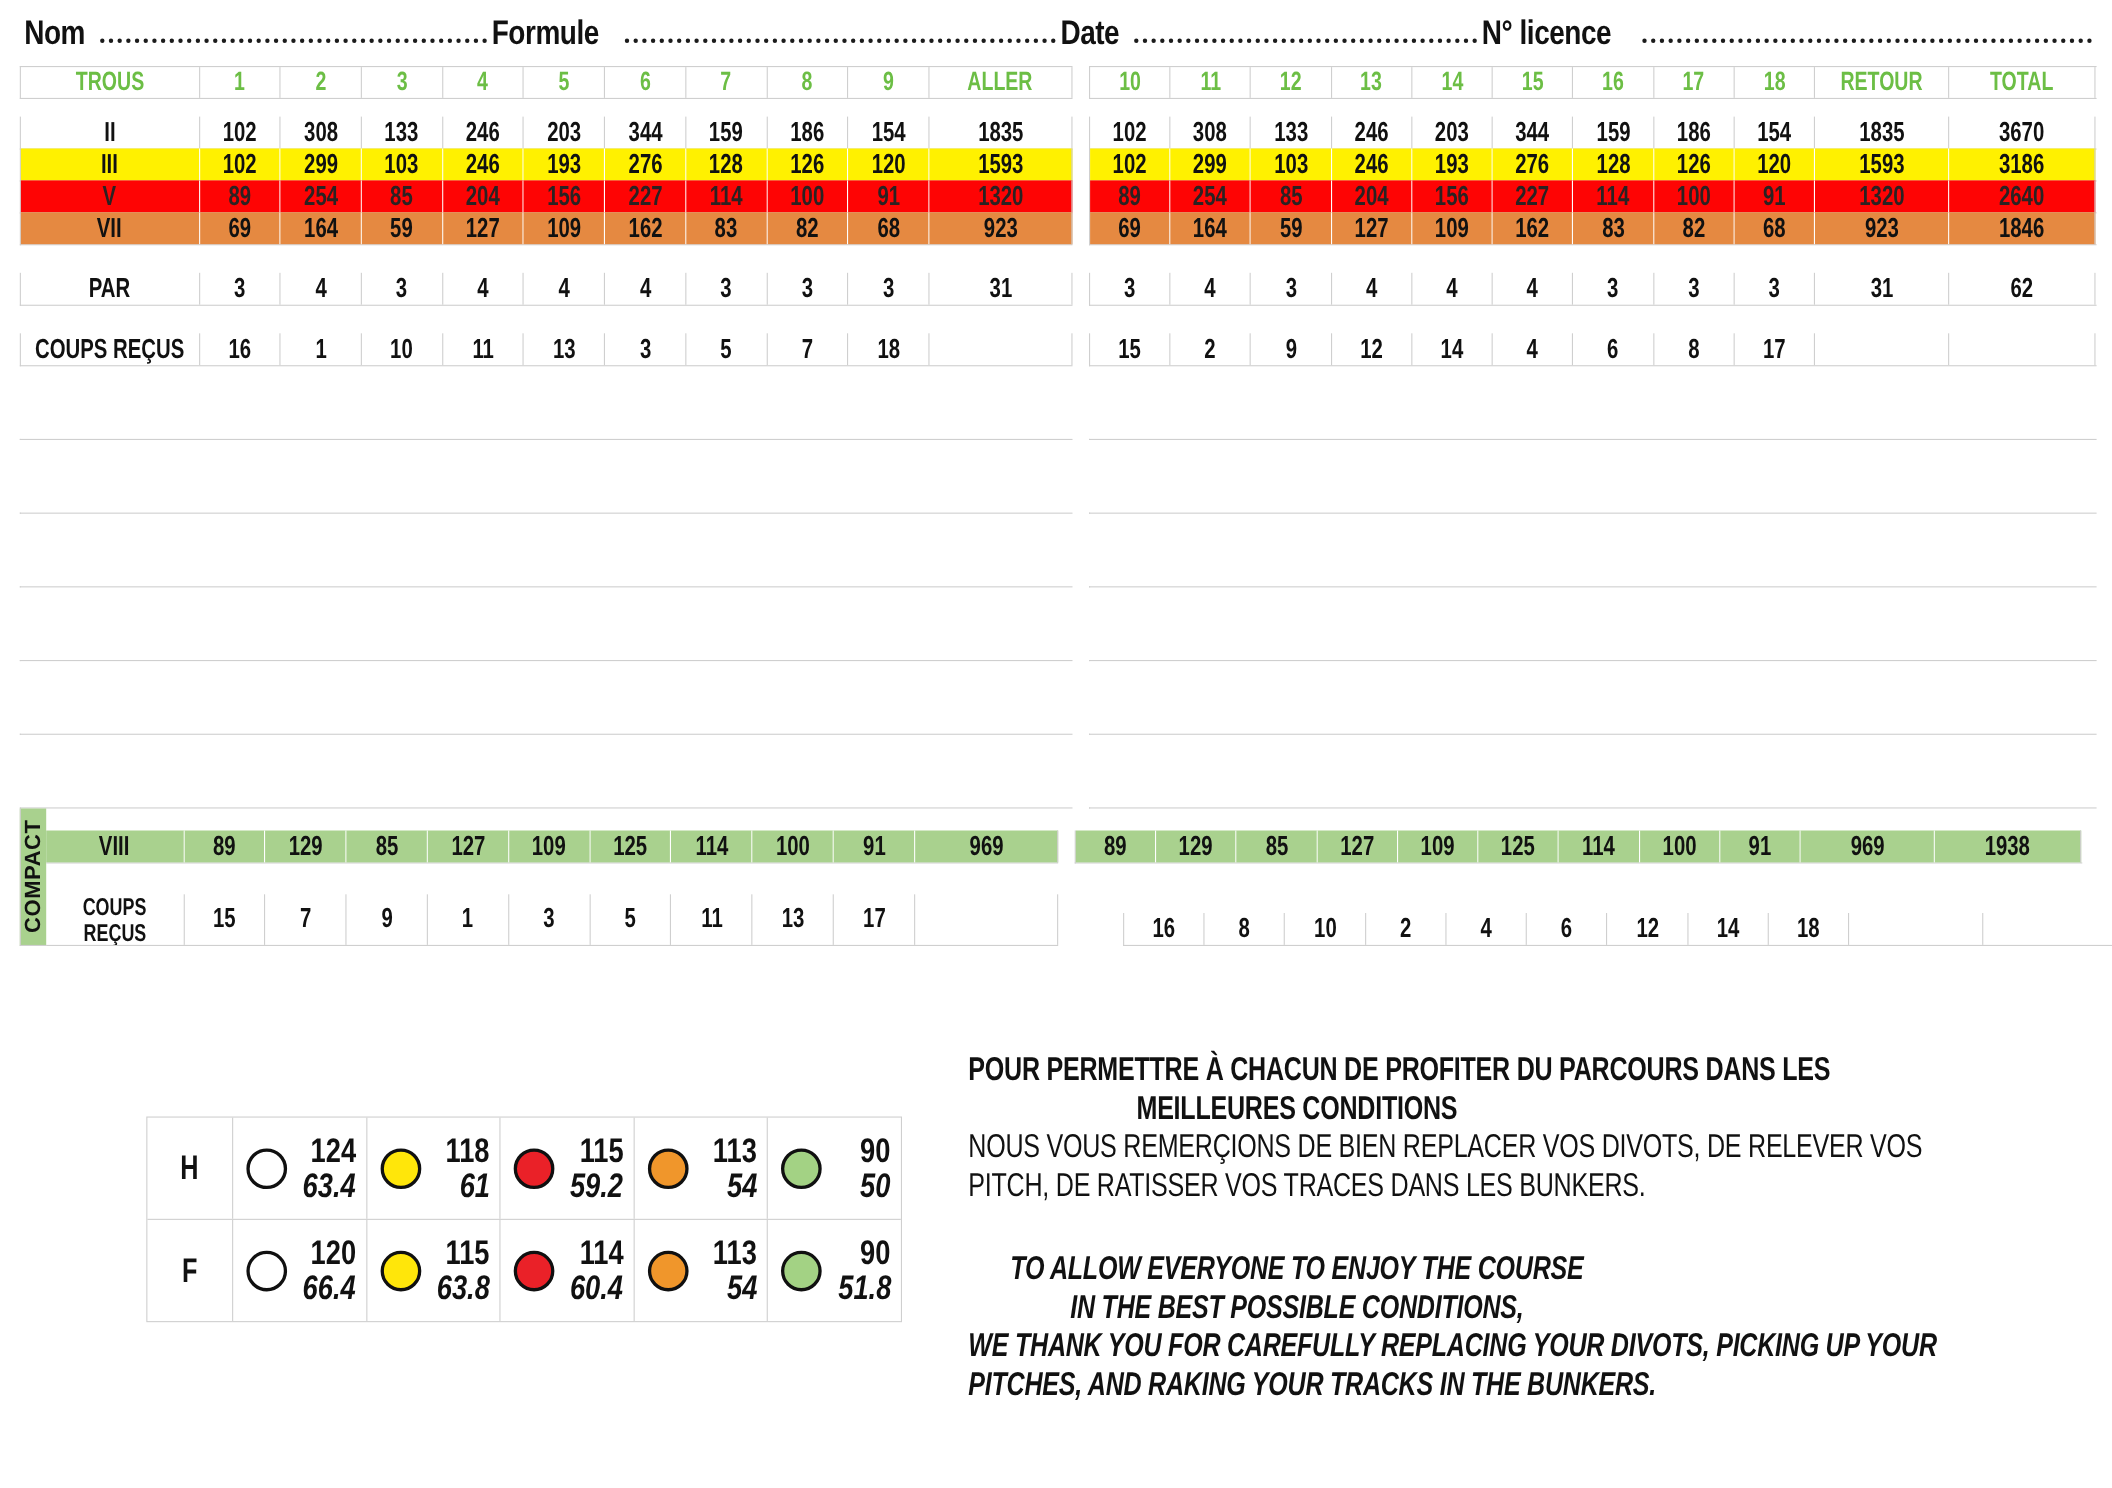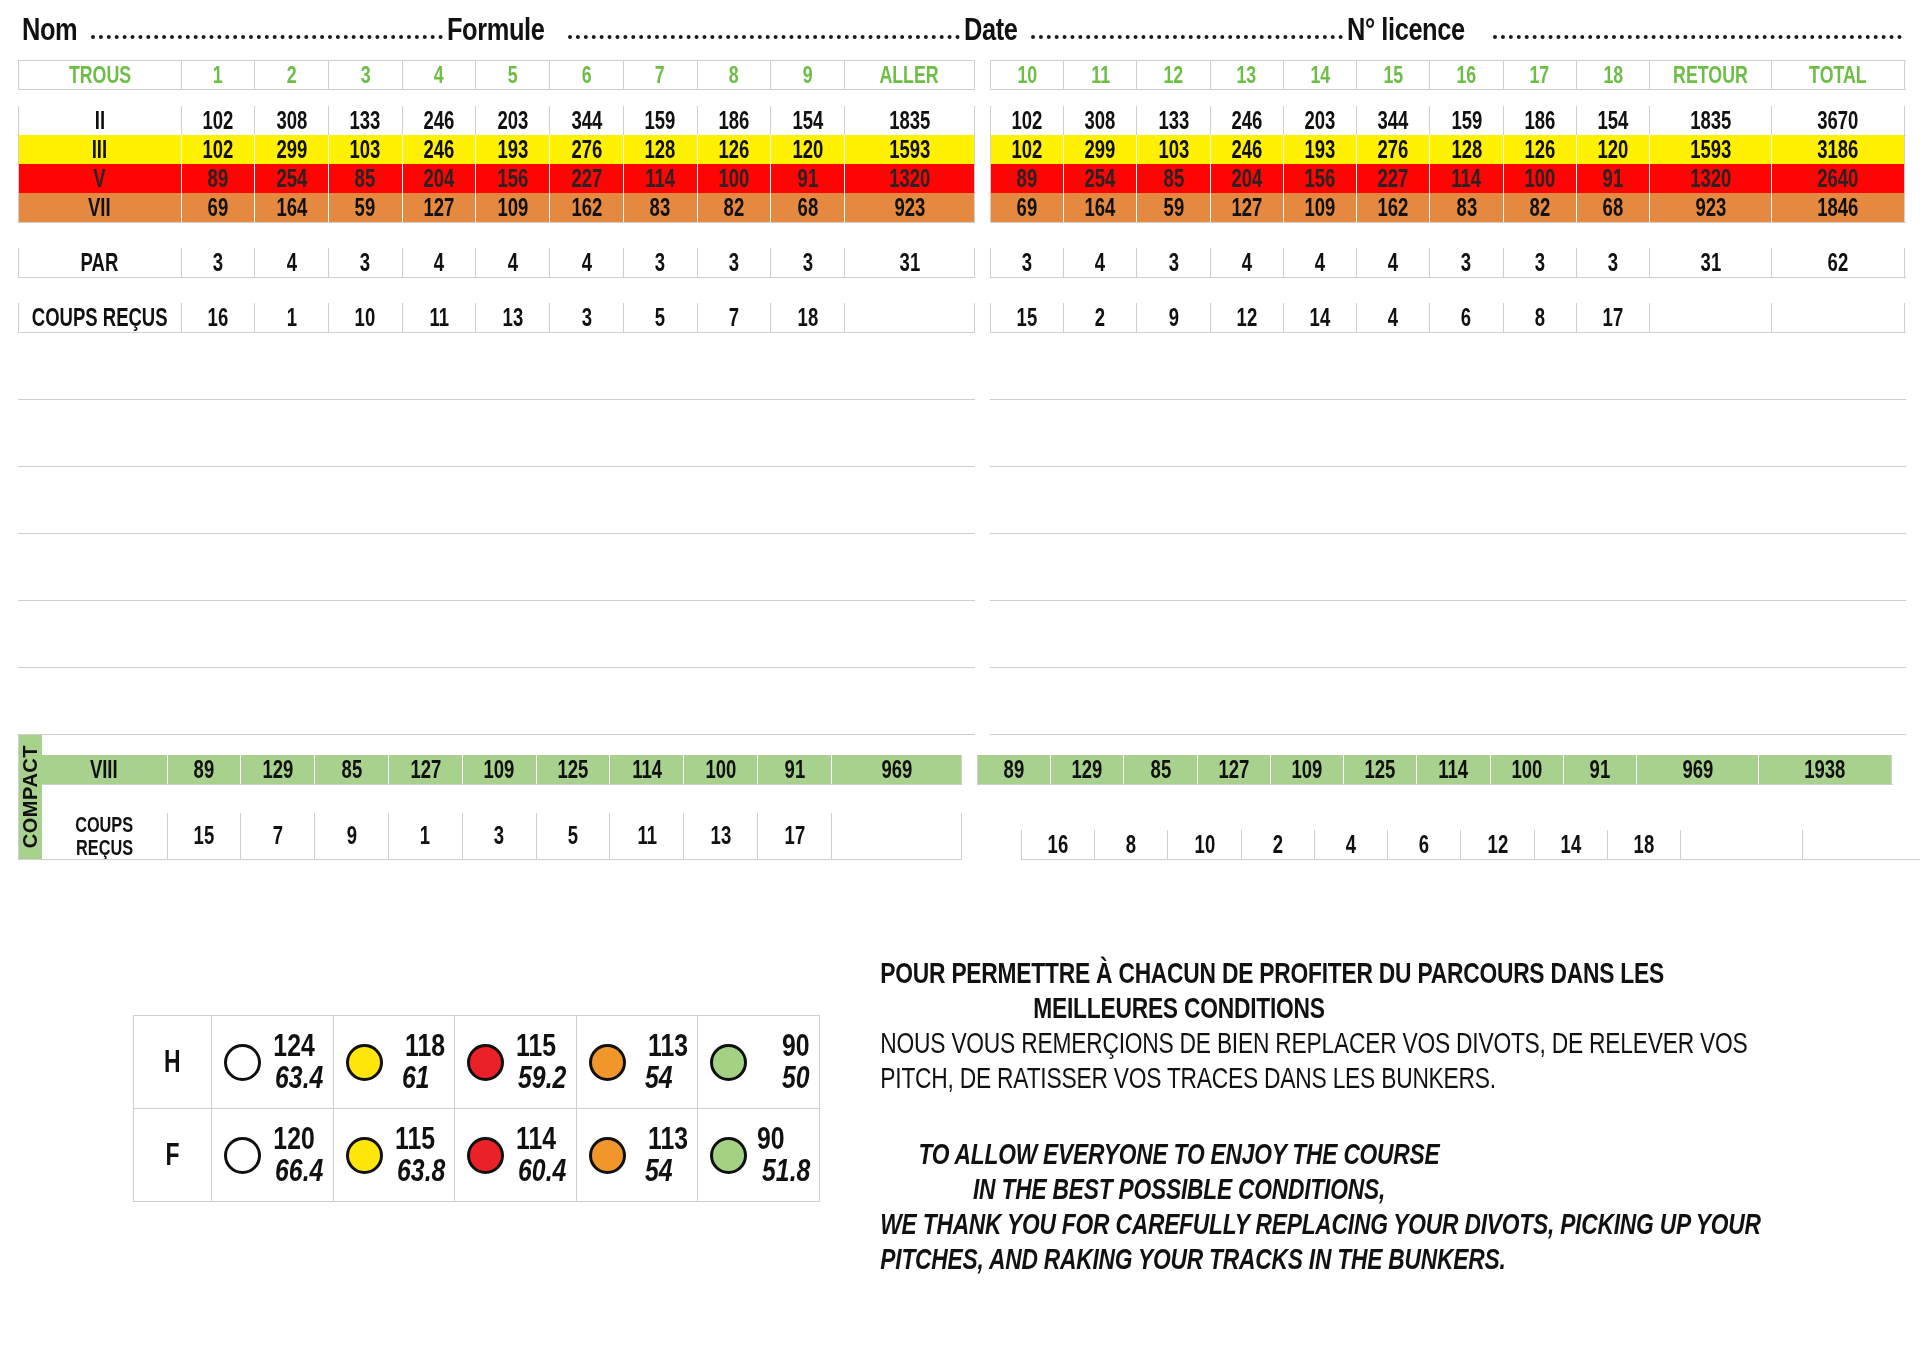--- a/index.html
+++ b/index.html
@@ -56,21 +56,21 @@
            font-weight:bold;font-size:31px;box-sizing:border-box;}
   .s-title{flex:1;display:flex;align-items:center;justify-content:center;font-weight:bold;font-size:44px;}
   .s-title .tx{transform:scaleX(.78);}
   .s-title .it{font-style:italic;}
   .s-row{display:flex;height:92px;border-bottom:1.5px solid #cfcfcf;}
   .s-row:last-child{border-bottom:none;}
   .s-cell{flex:1;display:flex;align-items:center;justify-content:space-between;
           padding:0 9px 0 12px;border-right:1.5px solid #cfcfcf;box-sizing:border-box;}
   .s-cell:last-child{border-right:none;}
   .circle{width:37px;height:37px;border-radius:50%;border:3px solid #101010;box-sizing:border-box;flex:none;}
-  .s-nums{text-align:left;line-height:1.03;font-size:31px;font-weight:bold;}
+  .s-nums{text-align:right;line-height:1.03;font-size:31px;font-weight:bold;}
   .s-nums .tx{transform:scaleX(.8);transform-origin:right center;}
   .s-sss{font-style:italic;}
   
   #etiquette{position:absolute;left:786px;top:955px;width:786px;text-align:center;}
   #etiquette .inner{transform:scaleX(.76);transform-origin:50% 0;}
   .et-line{white-space:nowrap;font-size:30px;line-height:35px;letter-spacing:-.3px;}
   .fr-title .et-line{font-weight:bold;}
   .fr-body .et-line{font-weight:normal;}
   .en-title{margin-top:41px;}
   .en-title .et-line{font-weight:bold;font-style:italic;}

